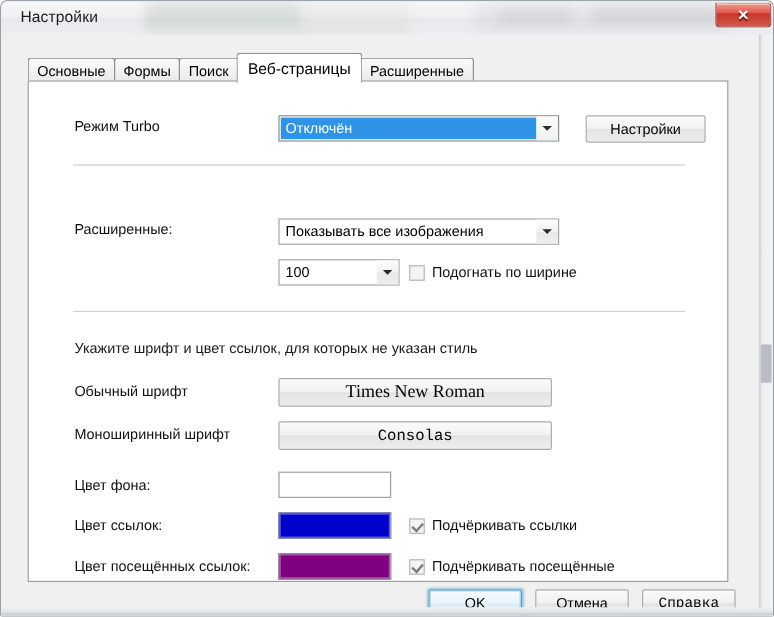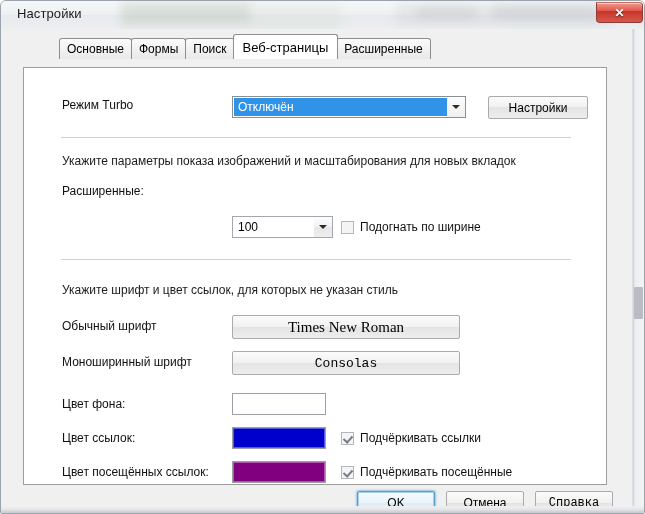--- a/index.html
+++ b/index.html
@@ -130,25 +130,24 @@
     position: absolute;
     left: 0; bottom: 0;
     width: 645px; height: 9px;
     background: linear-gradient(to bottom, #f0f0f0 0, #e3e5e8 40%, #c9ccd1 70%, #eceef0 100%);
   }
 
   
   .tabstrip {
     position: absolute;
     left: 22px;
-    top: 6px;
+    top: 16px;
     height: 24px;
     display: flex;
     align-items: flex-end;
-    margin-left: 36px;
   }
   .tab {
     position: relative;
     box-sizing: border-box;
     height: 21px;
     padding: 0 7px;
     margin-right: -1px;
     display: flex;
     align-items: center;
     font-size: 12px;
@@ -395,24 +394,29 @@
         <div class="combo-arrow-box">
           <span class="arrow-down"></span>
         </div>
       </div>
       <div class="btn" style="position:absolute; left:464px; top:28px; width:100px;">
         <span>Настройки</span>
       </div>
 
       <div class="separator" style="left:37px; top:69px; width:510px;"></div>
 
-      <div class="section-note" style="left:38px; top:86px;">Укажите параметры показа изображений и масштабирования для новых вкладок</div>
 
       <div class="row" style="left:38px; top:116px;">
         <div class="field-label">Расширенные:</div>
+      </div>
+      <div class="combo" style="position:absolute; left:208px; top:114px; width:234px;">
+        <div class="combo-text">Показывать все изображения</div>
+        <div class="combo-arrow-box">
+          <span class="arrow-down"></span>
+        </div>
       </div>
 
       <div class="combo" style="position:absolute; left:208px; top:148px; width:101px;">
         <div class="combo-text">100</div>
         <div class="combo-arrow-box">
           <span class="arrow-down"></span>
         </div>
       </div>
       <div class="check-wrap" style="position:absolute; left:317px; top:152px;">
         <span class="checkbox"></span>

